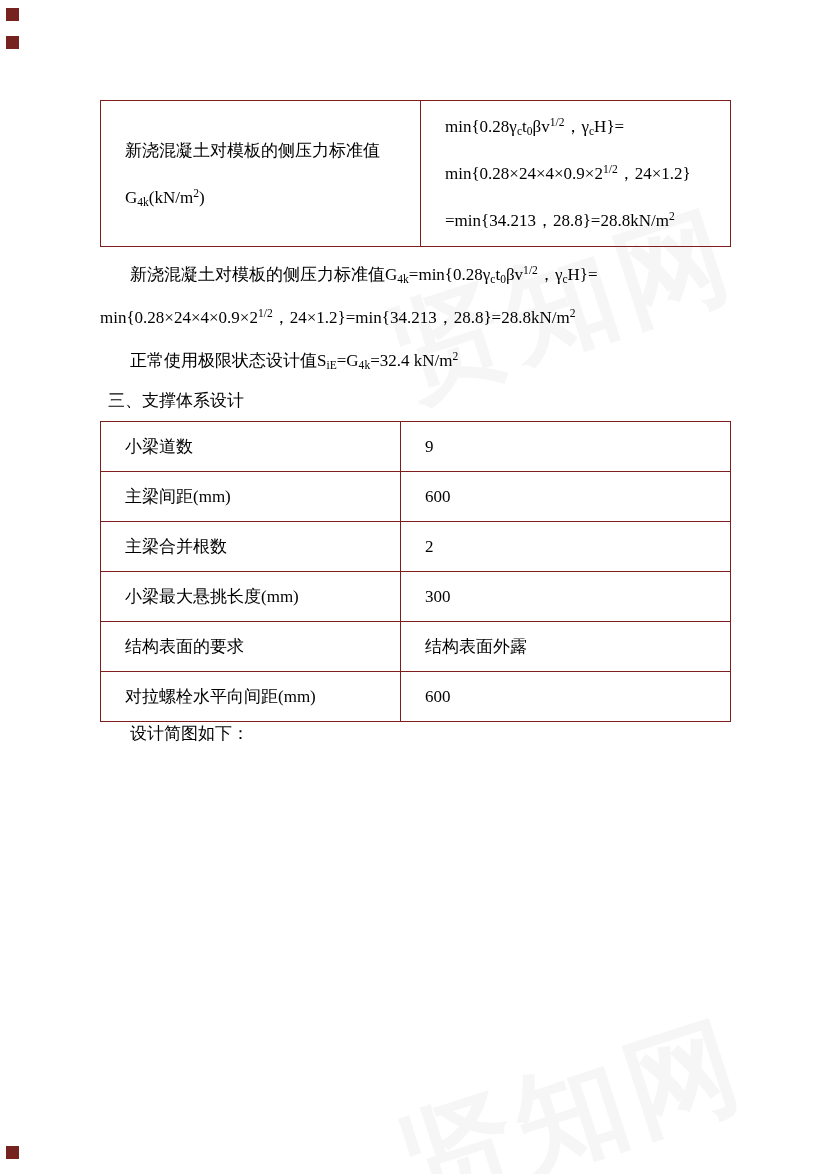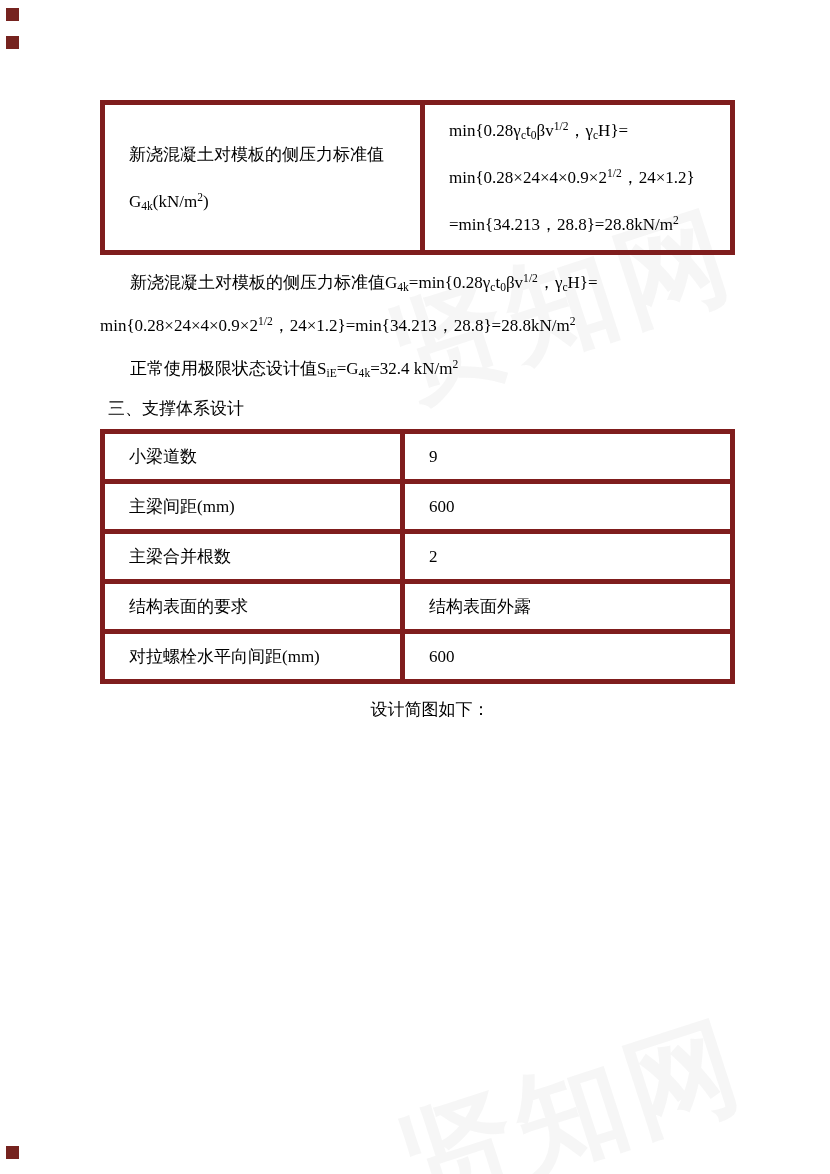--- a/index.html
+++ b/index.html
@@ -21,21 +21,21 @@
   }
   sub { font-size: 68%; vertical-align: -0.25em; line-height: 0; }
   sup { font-size: 68%; vertical-align: 0.55em; line-height: 0; }
 
   table.doc-table {
     border-collapse: collapse;
     width: 630px;
     table-layout: fixed;
   }
   table.doc-table td {
-    border: 5px solid #7f1d1d;
+    border: 1px solid #7f1d1d;
     padding: 2px 24px;
     vertical-align: middle;
     box-sizing: border-box;
   }
   .calc-table td.c1 { width: 320px; }
   .calc-table td.c2 { width: 310px; }
   .calc-table .cell-line { line-height: 47px; white-space: nowrap; }
 
   .derivation { margin-top: 6px; }
   .derivation .line { line-height: 43px; white-space: nowrap; }
@@ -47,24 +47,22 @@
     font-weight: normal;
     line-height: 25px;
   }
 
   .support-table { margin-top: 8px; }
   .support-table td { height: 50px; padding: 0 5px; }
   .support-table td.c1 { width: 300px; }
   .support-table td.c2 { width: 330px; }
 
   .footer-line {
-    margin-top: 14px;
     padding-left: 30px;
     line-height: 24px;
-    text-align: center;
   }
 
   
   .watermark {
     position: absolute;
     color: rgba(100, 100, 100, 0.06);
     font-size: 110px;
     font-weight: bold;
     transform: rotate(-18deg);
     white-space: nowrap;
@@ -129,20 +127,24 @@
     </tr>
     <tr>
       <td class="c1">主梁间距(mm)</td>
       <td class="c2">600</td>
     </tr>
     <tr>
       <td class="c1">主梁合并根数</td>
       <td class="c2">2</td>
     </tr>
     <tr>
+      <td class="c1">小梁最大悬挑长度(mm)</td>
+      <td class="c2">300</td>
+    </tr>
+    <tr>
       <td class="c1">结构表面的要求</td>
       <td class="c2">结构表面外露</td>
     </tr>
     <tr>
       <td class="c1">对拉螺栓水平向间距(mm)</td>
       <td class="c2">600</td>
     </tr>
   </tbody>
     </table>
 

